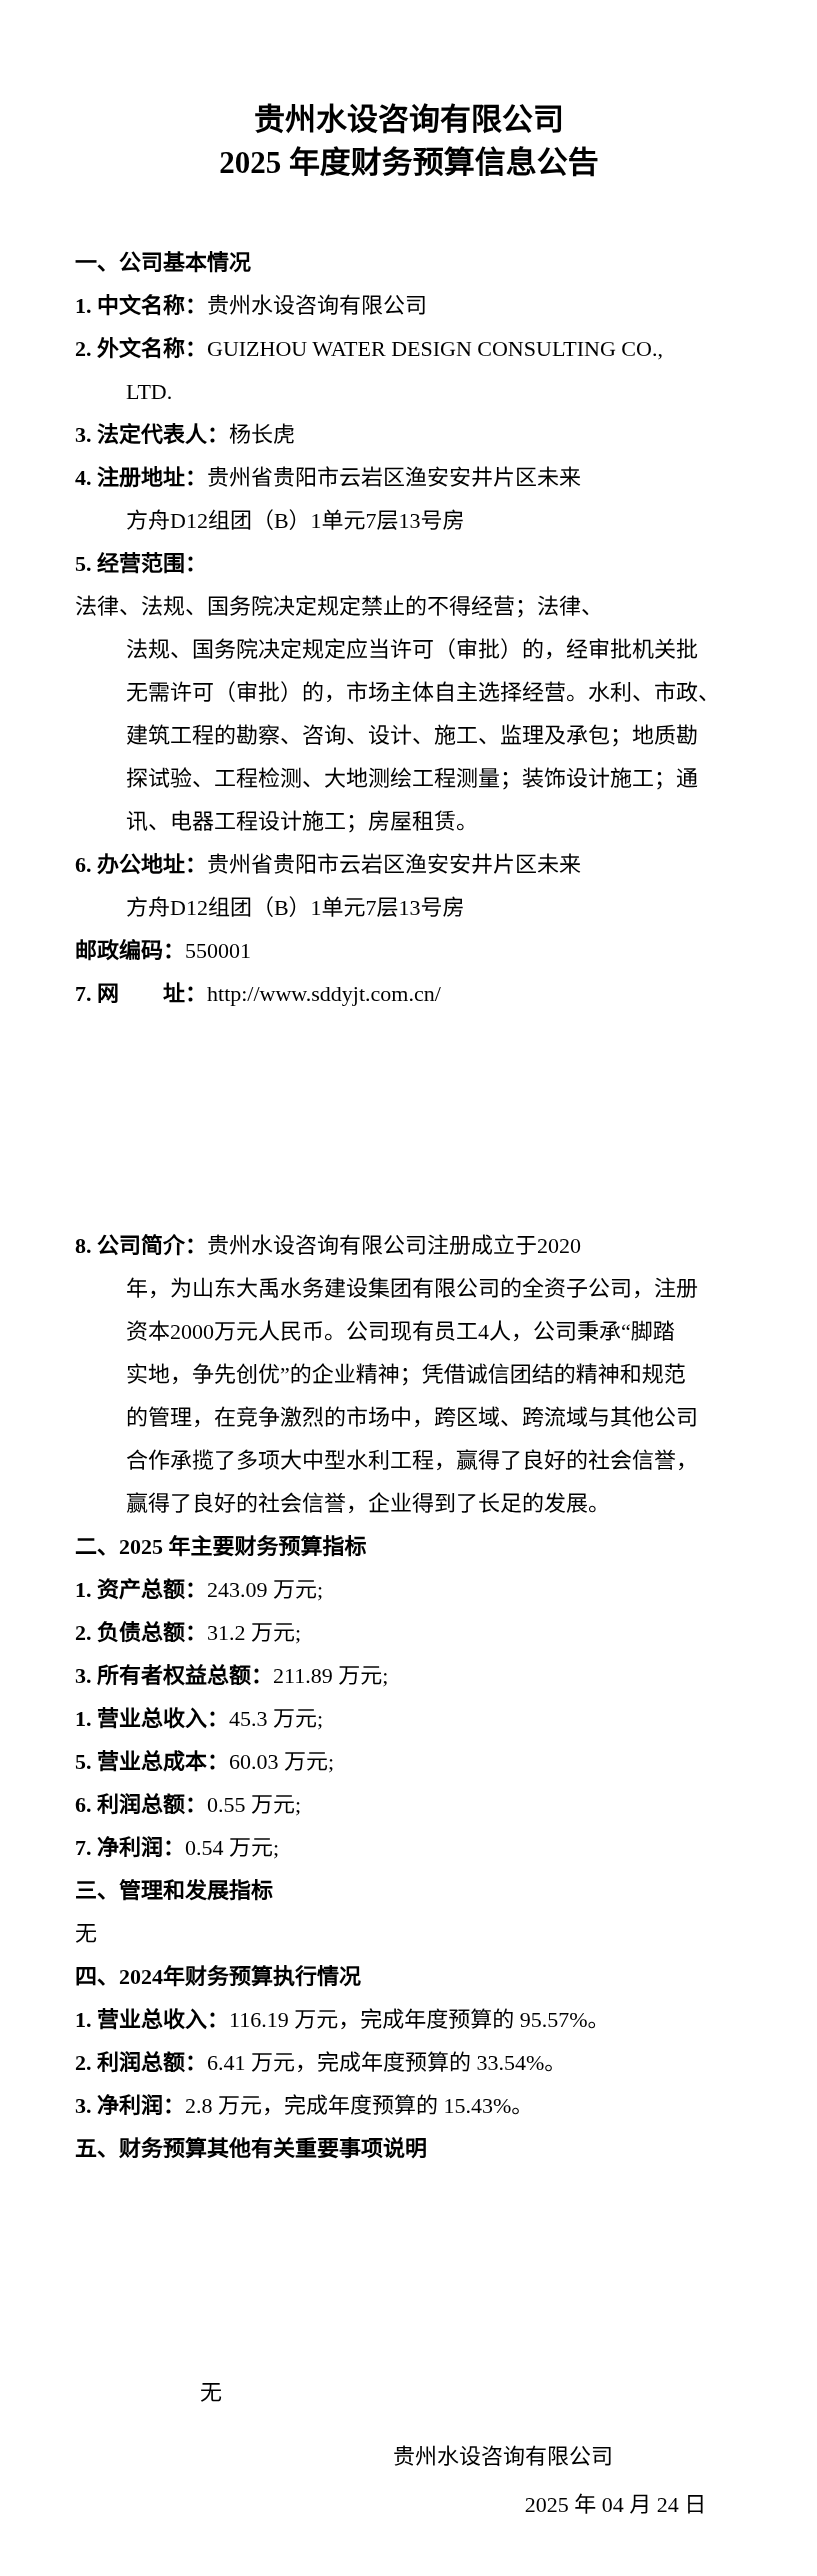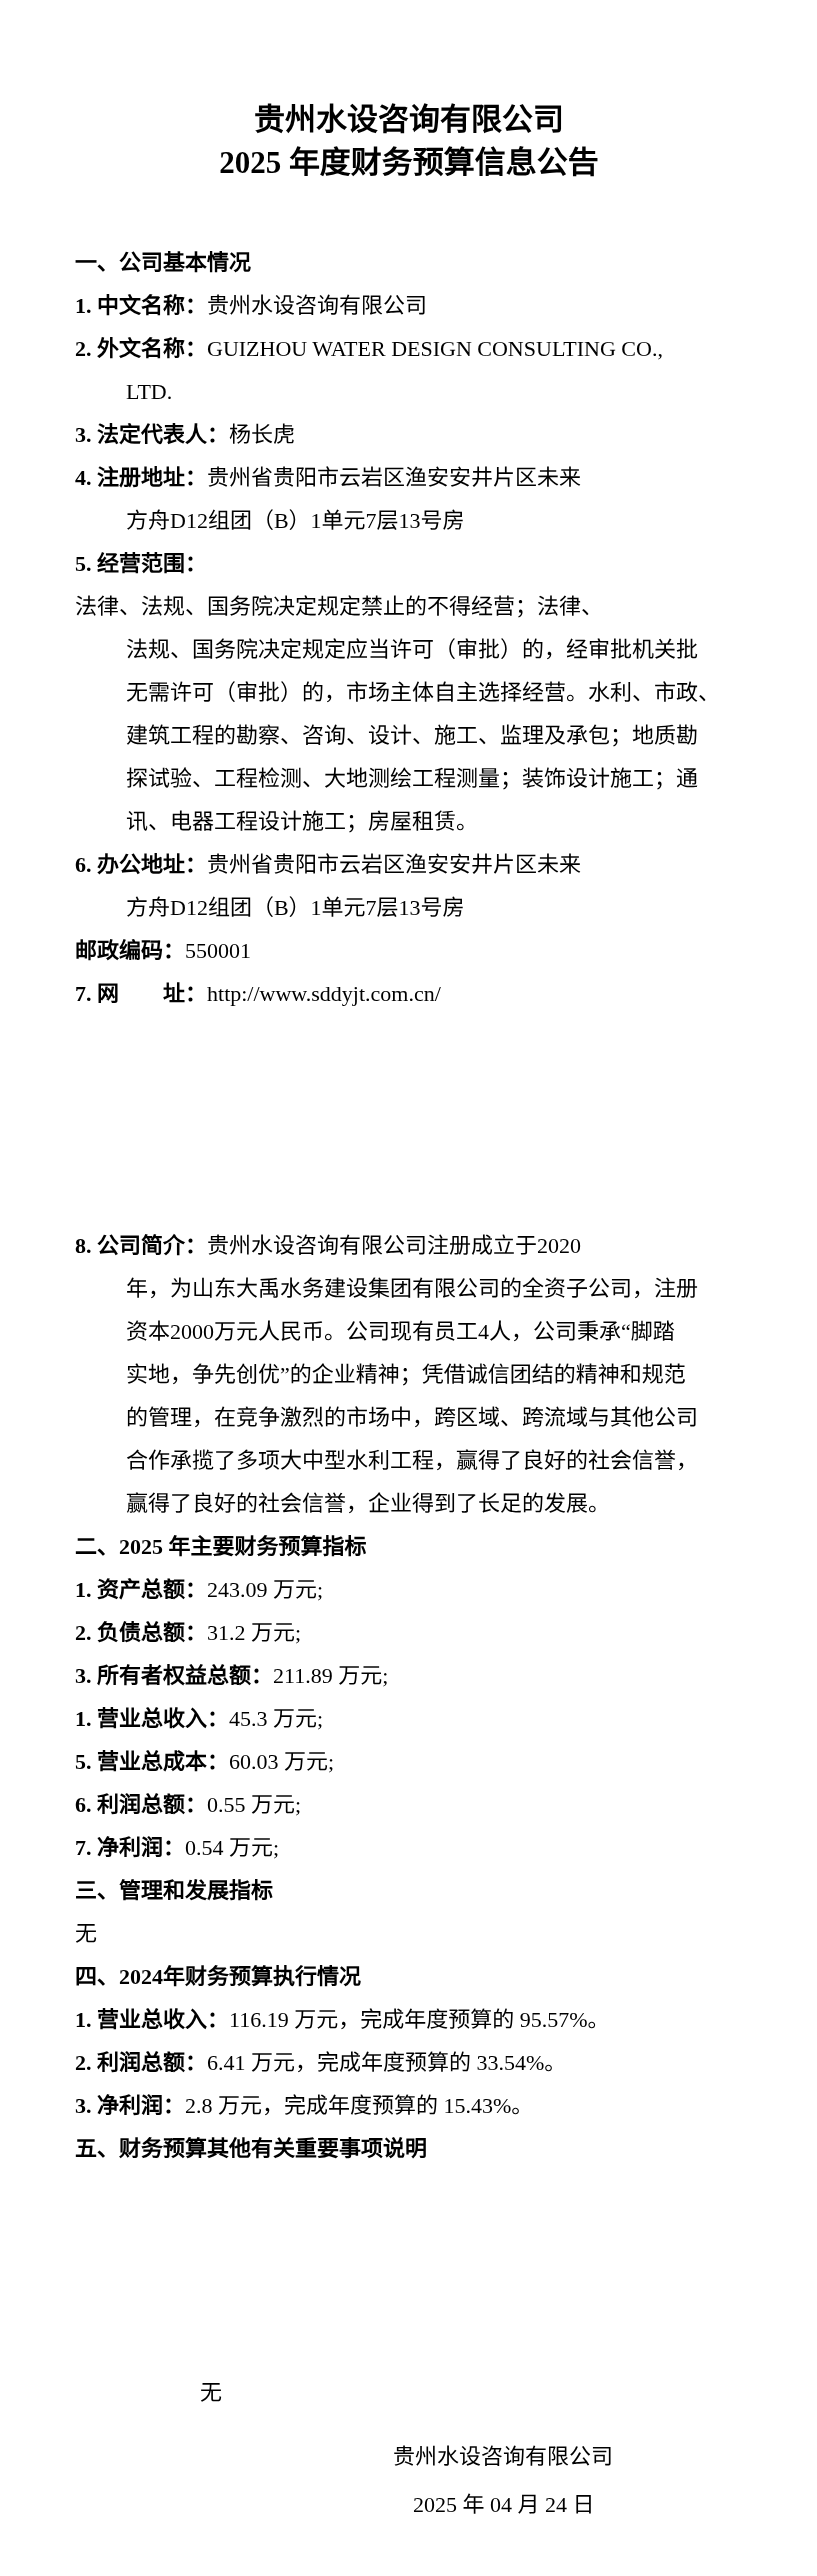--- a/index.html
+++ b/index.html
@@ -12,21 +12,21 @@
     font-family: "Liberation Serif", "DejaVu Serif", serif;
     overflow: hidden;
   }
   .ln  { height: 43px; line-height: 43px; font-size: 22px; white-space: nowrap; }
   .title { text-align: center; font-size: 31px; font-weight: 700; }
   .head  { font-weight: 700; }
   .ind   { margin-left: 75px; }
   .cont  { margin-left: 126px; }
   .none2 { margin-left: 200px; }
   .sig1  { margin-left: 393px; }
-  .sig2  { margin-left: 413px; }
+  .sig2  { margin-left: 413px; text-align: center; }
   .lb  { font-weight: 700; }
   .val { font-weight: 400; }
   .sp-top   { height: 98px; }
   .sp-title { height: 57px; }
   .sp-big   { height: 209px; }
   .sp-end   { height: 201px; }
   .sp-s1    { height: 20.6px; }
   .sp-s2    { height: 5.2px; }
 </style>
 </head>

